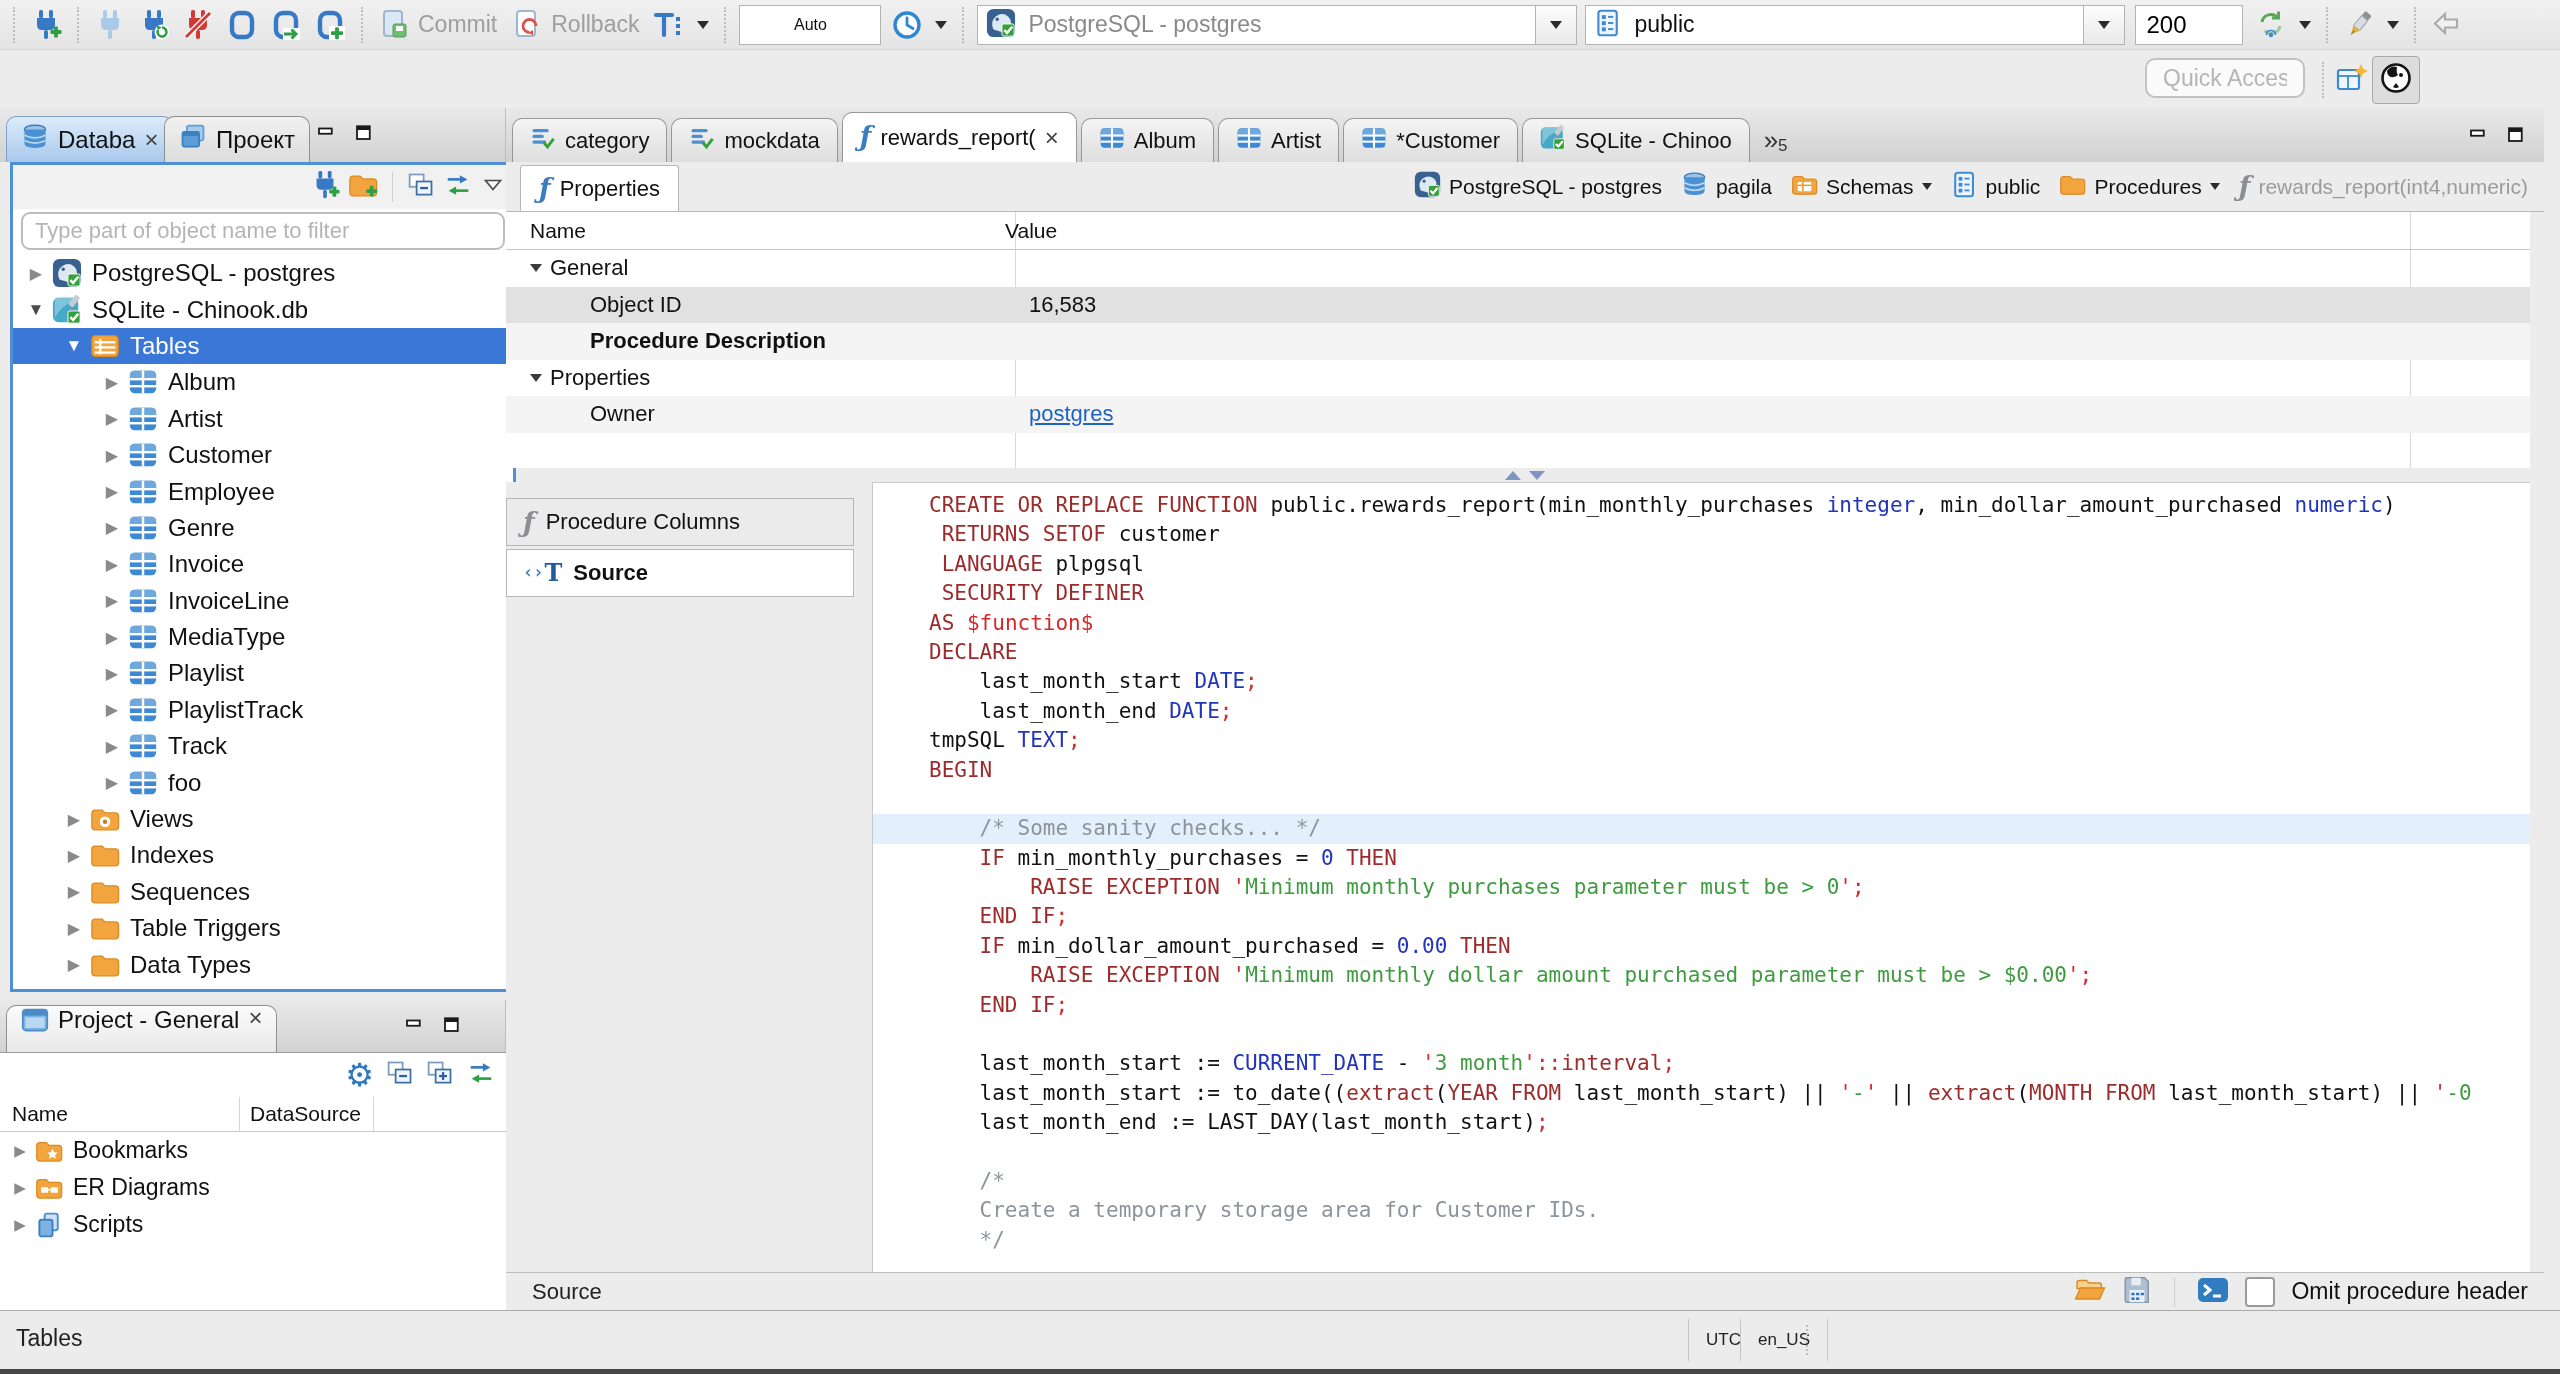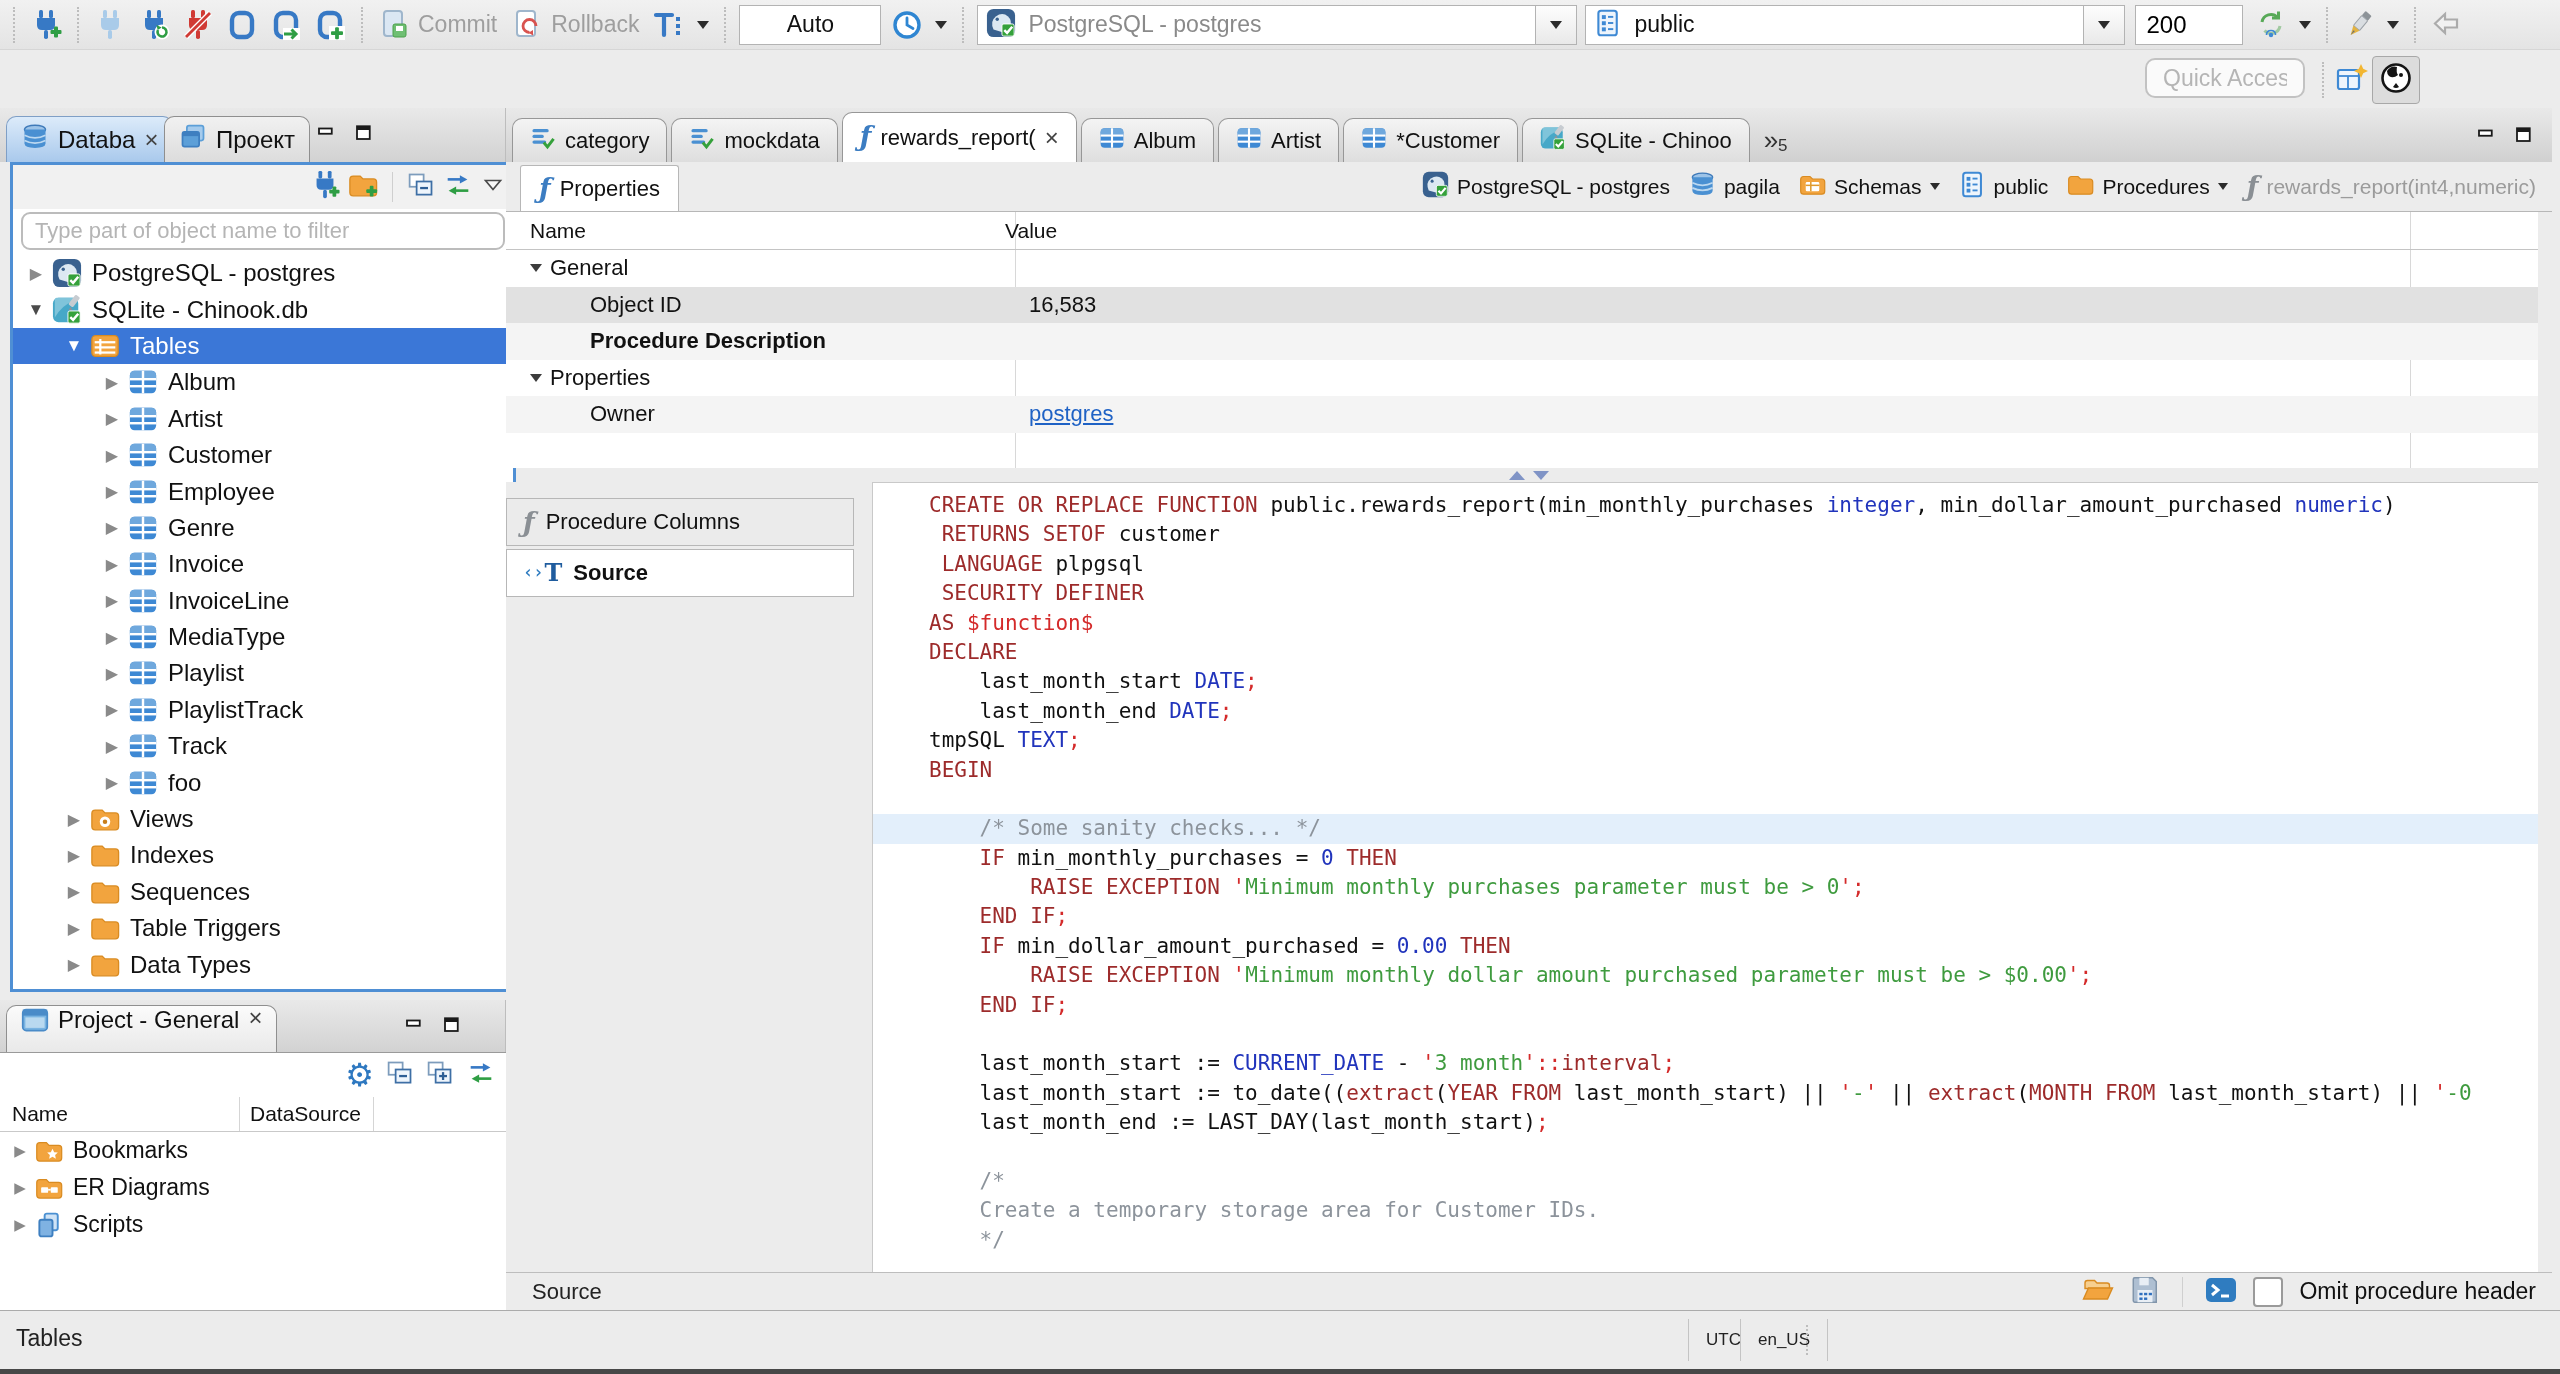--- a/index.html
+++ b/index.html
@@ -16,21 +16,21 @@
   .tlabel{font-size:23px;color:#9e9e9e;margin:0 8px 0 2px}
   .tri-down{width:0;height:0;border-left:6px solid transparent;border-right:6px solid transparent;
             border-top:8px solid #2b2b2b;margin:0 6px}
   .combo{height:40px;background:#fff;border:1px solid #b3b3b3;display:flex;align-items:center;
          box-sizing:border-box;margin:0 4px}
   .combo .ctext{padding:0 12px;font-size:23px;white-space:nowrap;overflow:hidden;flex:1}
   .combo .cicon{margin-left:8px}
   .combo .cbtn{width:40px;height:100%;border-left:1px solid #b3b3b3;flex:0 0 40px;
                background:linear-gradient(#fdfdfd,#e9e9e9);display:flex;align-items:center;justify-content:center}
   #auto-combo{width:142px;justify-content:center}
-  #auto-combo .ctext{text-align:center;color:#111;font-size:23px}
+  #auto-combo .ctext{text-align:center;color:#111;font-size:16px}
   #conn-combo{width:600px}
   #conn-combo .ctext{color:#8a8a8a}
   #schema-combo{width:540px}
   #fetch-input{width:86px;height:38px;border:1px solid #b3b3b3;font-size:24px;padding:0 10px;
                font-family:"Liberation Sans",sans-serif;margin:0 6px}
 
   
   .quickrow{position:absolute;top:50px;left:0;width:2560px;height:58px;background:#ececec}
   #quick-access{position:absolute;right:255px;top:8px;width:160px;height:40px;border:2px solid #c2c2c2;
                 border-radius:10px;background:#fafafa;font-size:23px;color:#9a9a9a;padding:0 16px;
@@ -84,21 +84,21 @@
   .phead{height:34px;display:flex;align-items:center;border-bottom:1px solid #c9c9c9;font-size:21px}
   .phead .c1{width:240px;padding-left:12px;box-sizing:border-box;border-right:1px solid #d5d5d5;height:100%;
              display:flex;align-items:center}
   .phead .c2{width:134px;padding-left:10px;box-sizing:border-box;border-right:1px solid #d5d5d5;height:100%;
              display:flex;align-items:center}
   .prow{height:37px;display:flex;align-items:center;font-size:23px}
   .prow .arr{width:28px;text-align:center;color:#8a8a8a;font-size:15px;flex:0 0 28px;margin-left:6px}
   .prow .ticon{width:30px;height:30px;margin-right:9px;display:flex;align-items:center;justify-content:center}
 
   
-  .rcol{position:absolute;left:506px;top:108px;right:8px;height:1266px}
+  .rcol{position:absolute;left:506px;top:108px;right:16px;height:1266px}
   .etabs{position:absolute;top:0;left:0;right:0;height:54px;
          background:linear-gradient(#e9e9e9,#d0d0d0);display:flex;align-items:flex-end;padding-left:6px}
   .etab{height:44px;border:1px solid #979797;border-bottom:none;border-radius:10px 10px 0 0;
         background:linear-gradient(#f4f4f4,#dedede);display:flex;align-items:center;gap:9px;
         padding:0 17px;font-size:22px;margin-right:4px;box-sizing:border-box;white-space:nowrap}
   .etab.active{height:50px;background:#fff}
   .ovg{font-size:26px;color:#333}
   .eoverflow{margin:0 0 6px 10px;display:flex;align-items:flex-end}
   .eoverflow sub{font-size:17px;color:#333}
   .etabs .minmax{position:absolute;right:14px;top:18px}

